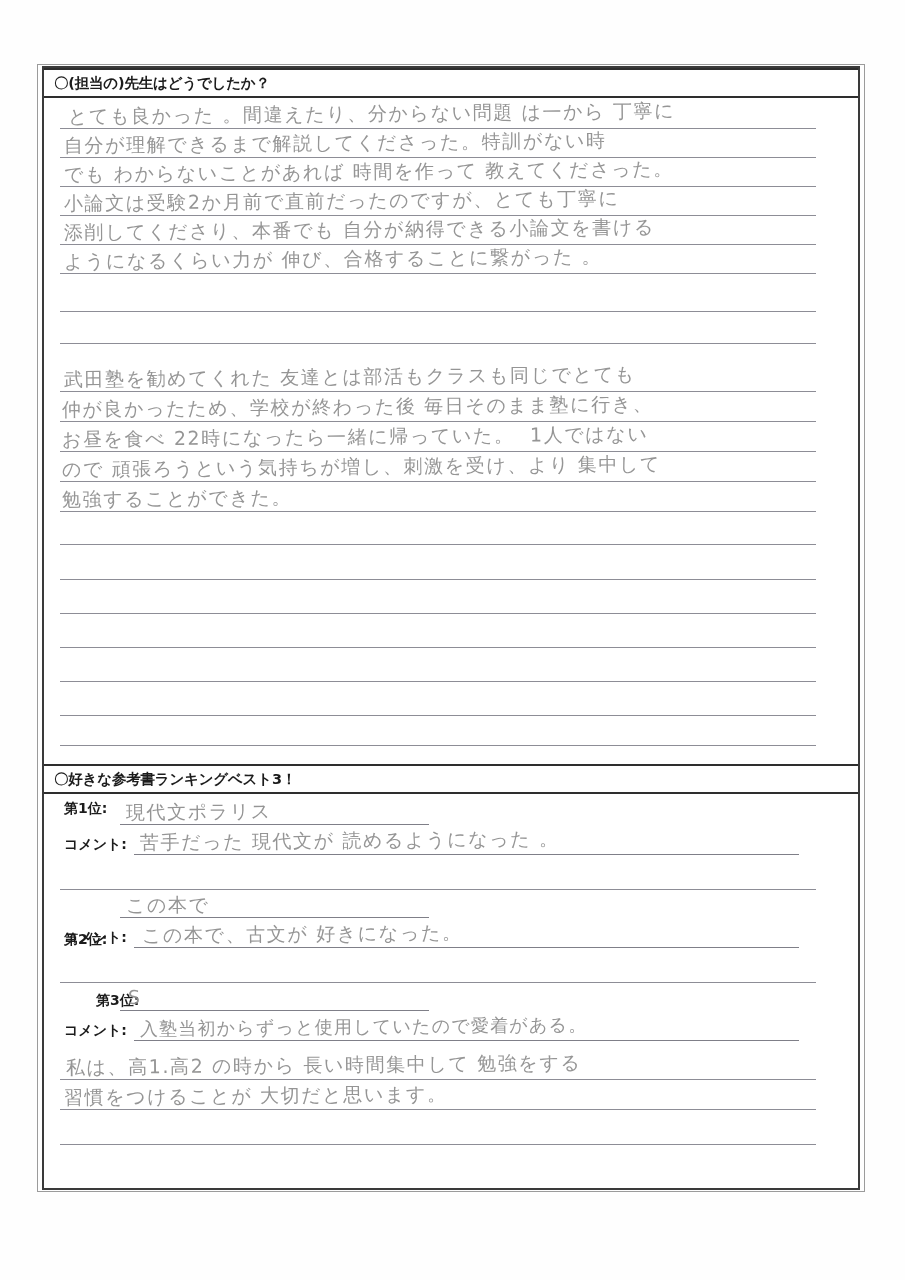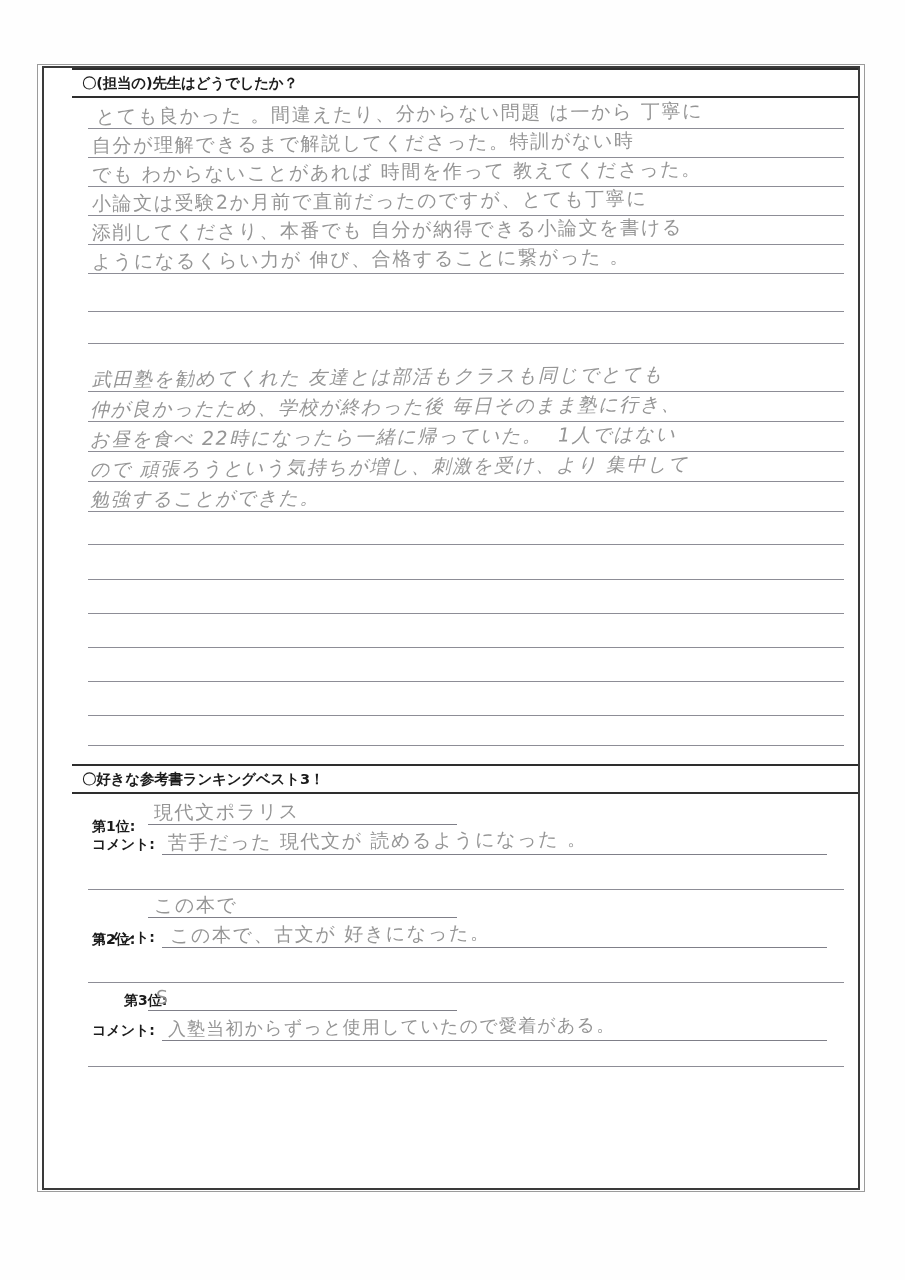--- a/index.html
+++ b/index.html
@@ -42,21 +42,20 @@
     border: 2px solid #3a3a3a;
     box-sizing: border-box;
     background: #ffffff;
   }
 
   
   .section {
     position: absolute;
     left: 0;
     box-sizing: border-box;
-    padding-left: 28px;
   }
 
   .sec-header {
     position: relative;
     height: 30px;
     border-top: 2px solid #2e2e2e;
     border-bottom: 2px solid #2e2e2e;
     background: #ffffff;
     box-sizing: border-box;
     overflow: hidden;
@@ -149,21 +148,21 @@
       <span class="hand" style="left:24px; top:6px;">とても良かった 。間違えたり、分からない問題 は一から 丁寧に</span>
       <span class="hand" style="left:20px; top:35px;">自分が理解できるまで解説してくださった。特訓がない時</span>
       <span class="hand" style="left:20px; top:64px;">でも わからないことがあれば 時間を作って 教えてくださった。</span>
       <span class="hand" style="left:20px; top:93px;">小論文は受験2か月前で直前だったのですが、とても丁寧に</span>
       <span class="hand" style="left:20px; top:122px;">添削してくださり、本番でも 自分が納得できる小論文を書ける</span>
       <span class="hand" style="left:20px; top:151px;">ようになるくらい力が 伸び、合格することに繋がった 。</span>
     </div>
   </div>
 
   <div class="section" style="left:44px; top:360px; width:814px;">
-    <div class="sec-body" style="height:397px;font-style:italic;">
+    <div class="sec-body" style="height:397px;">
       <div class="rule" style="top:31px;"></div>
       <div class="rule" style="top:61px;"></div>
       <div class="rule" style="top:91px;"></div>
       <div class="rule" style="top:121px;"></div>
       <div class="rule" style="top:151px;"></div>
       <div class="rule" style="top:184px;"></div>
       <div class="rule" style="top:219px;"></div>
       <div class="rule" style="top:253px;"></div>
       <div class="rule" style="top:287px;"></div>
       <div class="rule" style="top:321px;"></div>
@@ -177,21 +176,21 @@
       <span class="hand" style="left:18px; top:127px;">勉強することができた。</span>
     </div>
   </div>
 
   <div class="section" style="left:44px; top:764px; width:814px;">
     <div class="sec-header">
       <span class="htext">〇好きな参考書ランキングベスト3！</span>
     </div>
     <div class="sec-body" style="height:277px;">
 
-      <span class="rank-label" style="left:20px; top:24px;">第1位:</span>
+      <span class="rank-label" style="left:20px; top:6px;">第1位:</span>
       <div class="rank-rule" style="left:76px; top:30px; width:309px;"></div>
       <span class="hand" style="left:82px; top:6px;">現代文ポラリス</span>
 
       <span class="rank-label" style="left:20px; top:42px;">コメント:</span>
       <div class="rank-rule" style="left:90px; top:60px; width:665px;"></div>
       <span class="hand" style="left:96px; top:36px;">苦手だった 現代文が 読めるようになった 。</span>
 
       <div class="divider-line" style="top:95px;"></div>
 
       <span class="rank-label" style="left:20px; top:105px;margin-top:32px;">第2位:</span>
@@ -210,14 +209,22 @@
 
       <span class="rank-label" style="left:20px; top:228px;">コメント:</span>
       <div class="rank-rule" style="left:90px; top:246px; width:665px;"></div>
       <span class="hand sm" style="left:96px; top:223px;">入塾当初からずっと使用していたので愛着がある。</span>
 
       <div class="divider-line" style="top:272px;"></div>
     </div>
   </div>
 
   <div class="section" style="left:44px; top:1043px; width:814px;">
+    <div class="sec-body" style="height:117px;">
+      <div class="rule" style="top:36px;"></div>
+      <div class="rule" style="top:66px;"></div>
+      <div class="rule" style="top:101px;"></div>
+
+      <span class="hand" style="left:22px; top:12px;">私は、高1.高2 の時から 長い時間集中して 勉強をする</span>
+      <span class="hand" style="left:20px; top:42px;">習慣をつけることが 大切だと思います。</span>
+    </div>
   </div>
 </div>
 
 </body></html>

